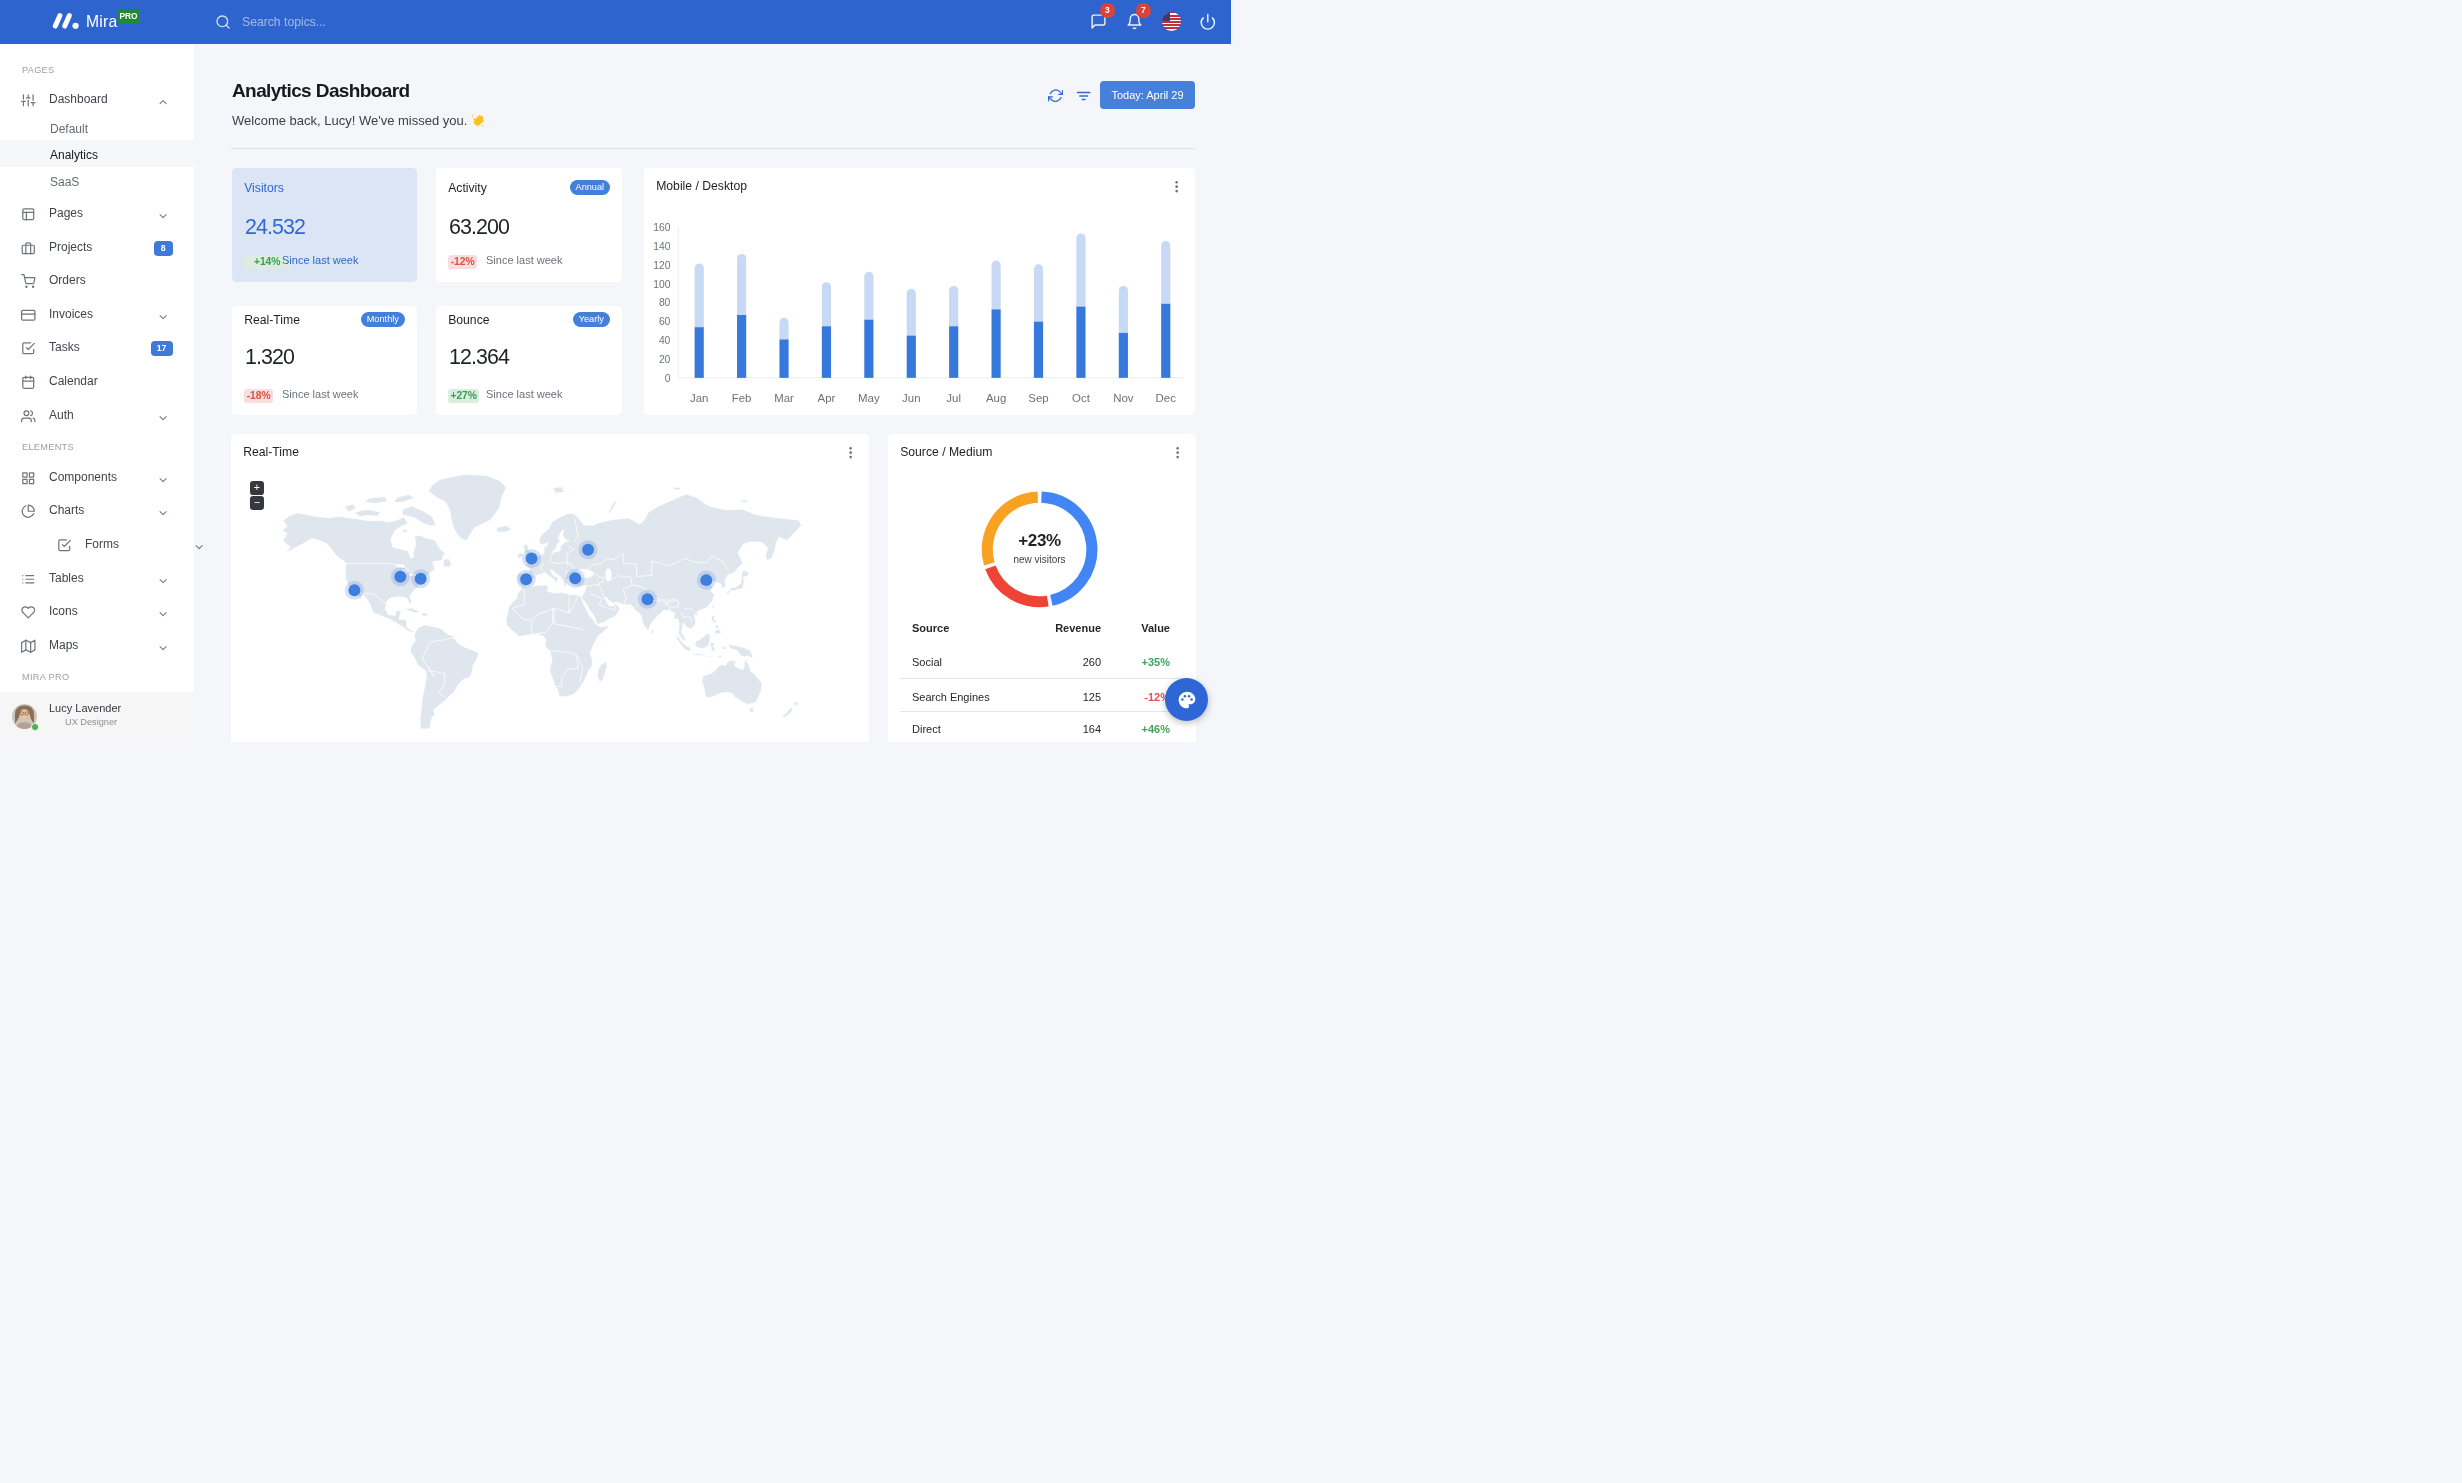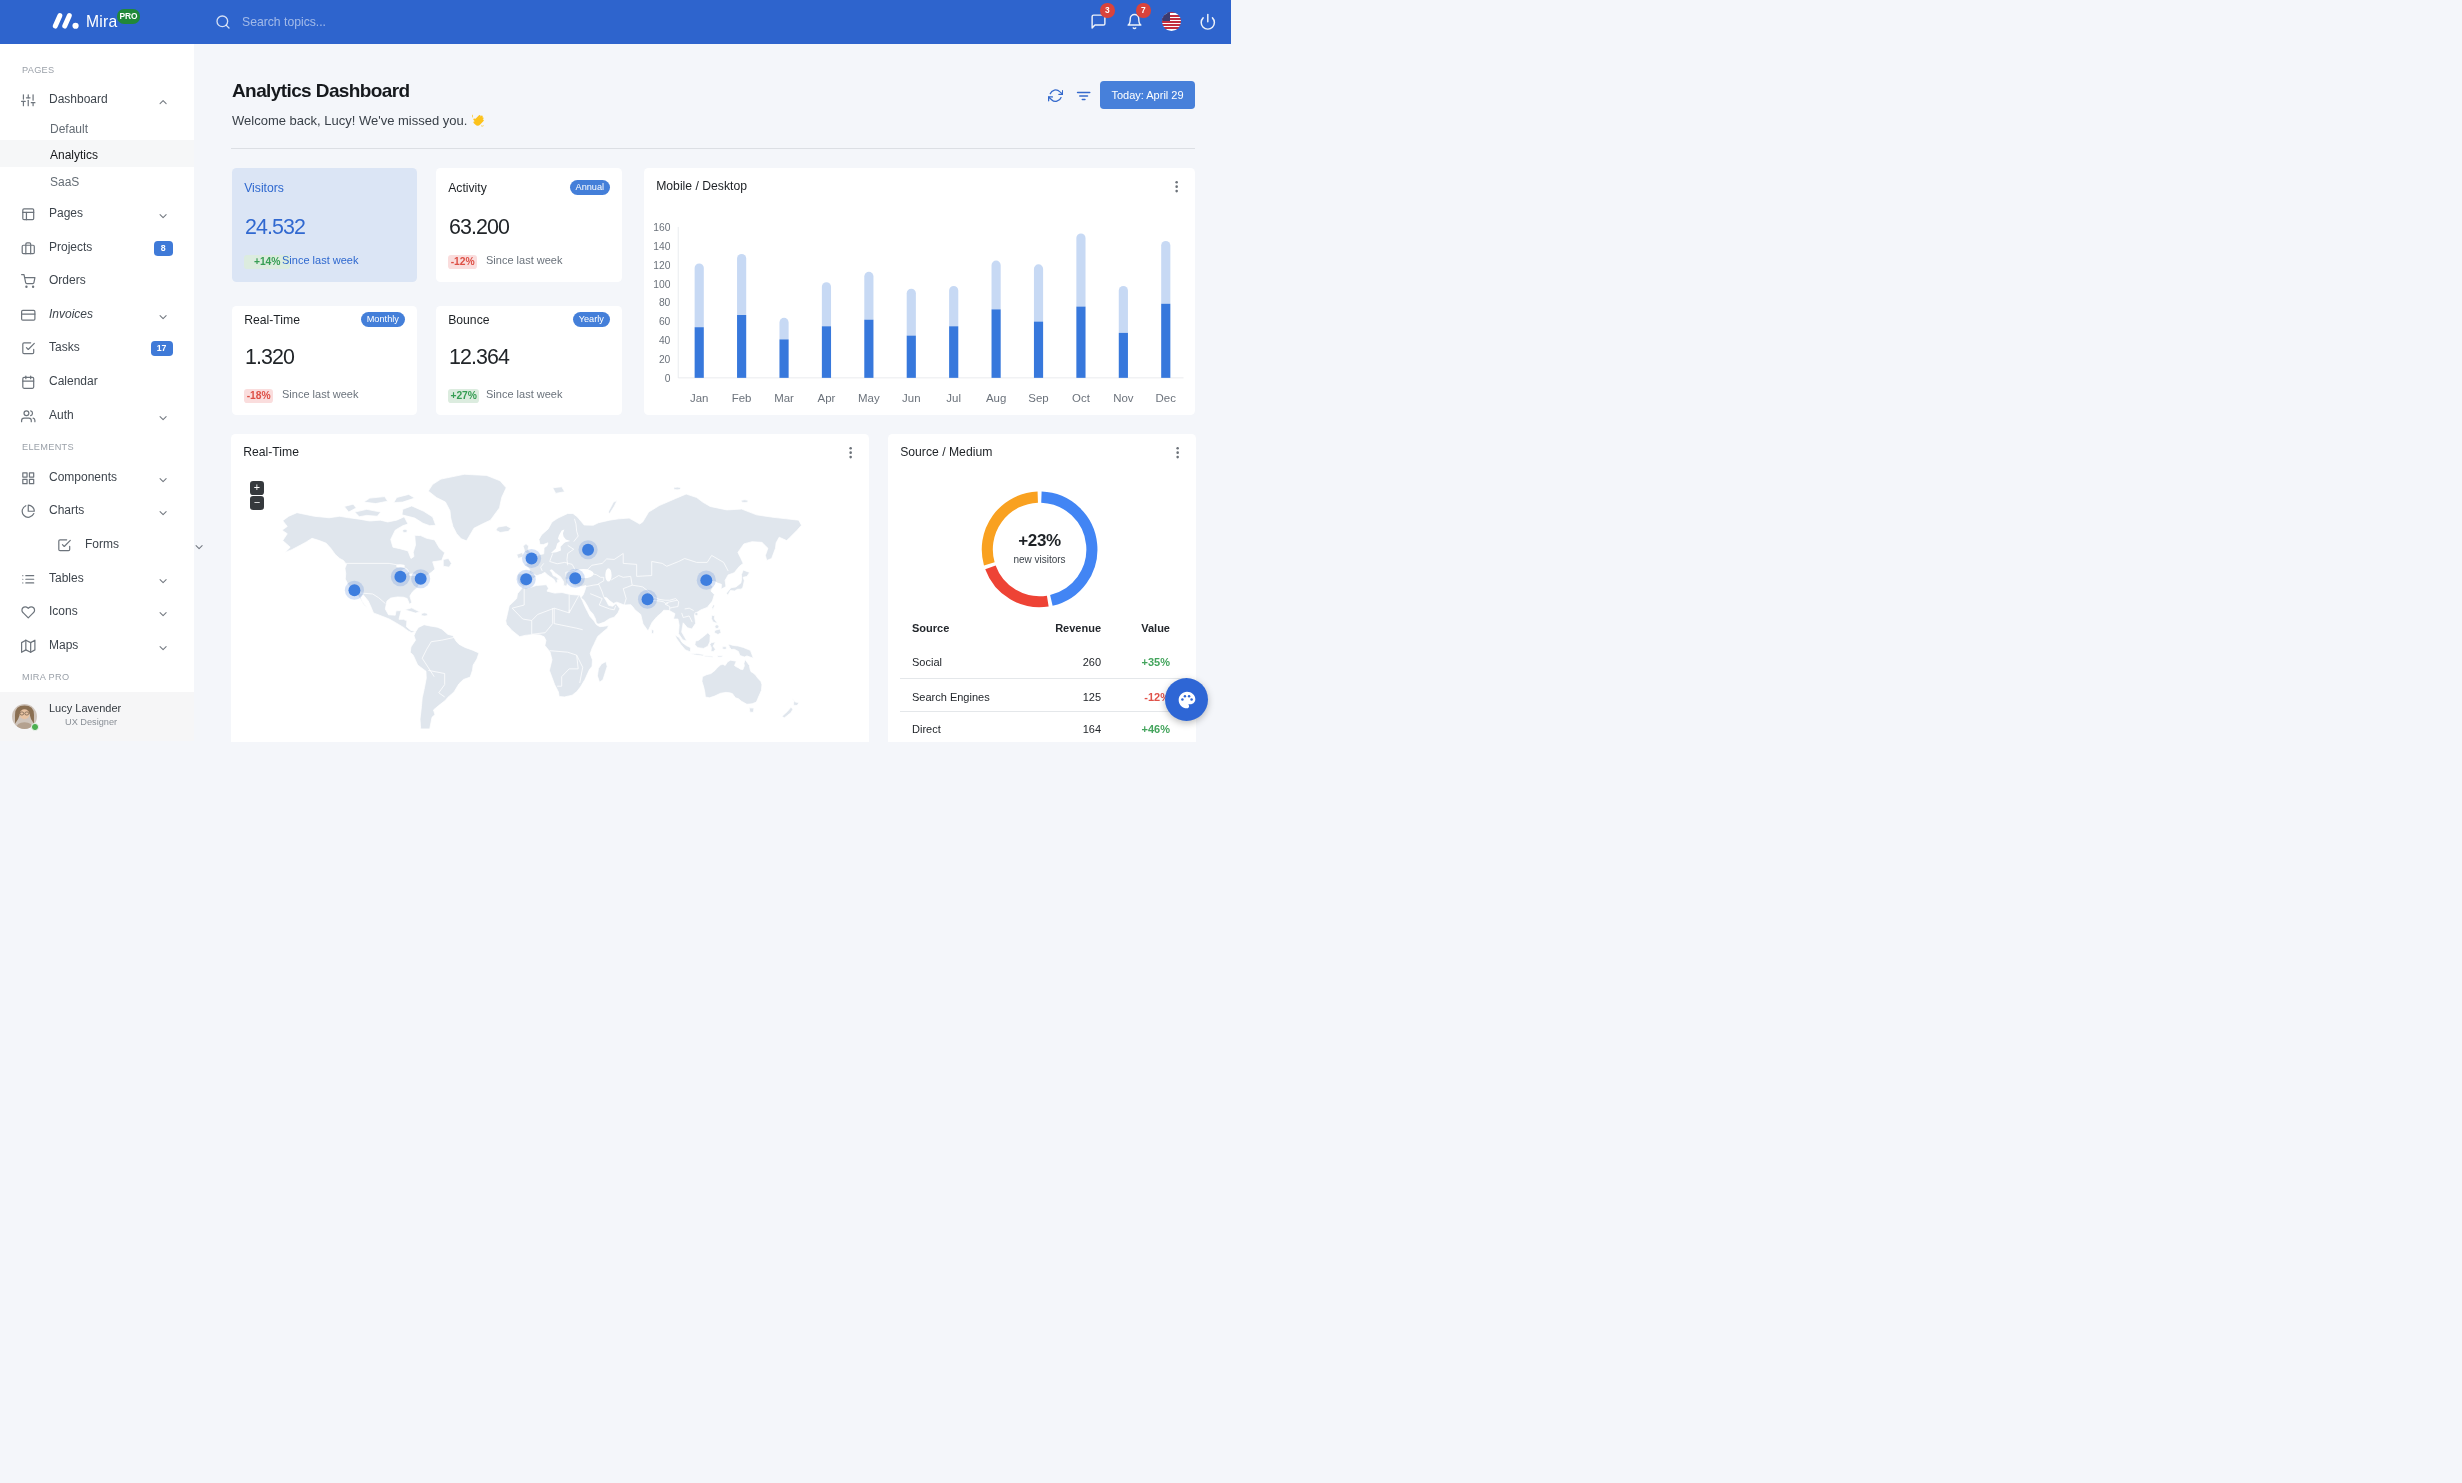--- a/index.html
+++ b/index.html
@@ -4,21 +4,21 @@
 <style>
 * { margin:0; padding:0; box-sizing:border-box; }
 html,body { width:1231px; height:742px; overflow:hidden; }
 body { font-family:"Liberation Sans", sans-serif; background:#f4f6fa; position:relative; color:#212529; }
 .abs { position:absolute; }
 svg.f { fill:none; stroke-width:2; stroke-linecap:round; stroke-linejoin:round; }
 
 .navbar { position:absolute; top:0; left:0; width:1231px; height:44px; background:#2e64cd; z-index:10; }
 .brand { position:absolute; left:50px; }
 .brandname { position:absolute; left:86px; top:13.4px; font-size:15.7px; font-weight:500; color:#fff; letter-spacing:0.2px; }
-.probadge { position:absolute; left:117px; top:9.2px; width:23px; height:15.3px; background:#218838; border-radius:7px; color:#fff; font-size:8.4px; font-weight:700; text-align:center; line-height:15.3px; }
+.probadge { position:absolute; left:117px; top:9.2px; width:23px; height:15.3px; background:#218838; border-radius:0; color:#fff; font-size:8.4px; font-weight:700; text-align:center; line-height:15.3px; }
 .searchico { position:absolute; left:215px; top:13.8px; }
 .searchph { position:absolute; left:242px; top:14.5px; font-size:12.2px; color:rgba(255,255,255,0.55); }
 .navico { position:absolute; top:13px; color:#f3f6fb; }
 .navbadge { position:absolute; width:14.5px; height:14.5px; border-radius:50%; background:#d9433c; color:#fff; font-size:8.4px; font-weight:700; text-align:center; line-height:14.5px; }
 .flag { position:absolute; left:1162px; top:12.2px; width:19px; height:19px; border-radius:50%; overflow:hidden; background:repeating-linear-gradient(#c22f3e 0 1.5px, #fff 1.5px 3.1px); }
 .flag::after { content:""; position:absolute; left:0; top:0; width:8.4px; height:8.4px; background:#3c3b6e; }
 
 .sidebar { position:absolute; top:44px; left:0; width:194px; height:697px; background:#fff; z-index:5; }
 .shead { position:absolute; left:22px; font-size:9.2px; color:#9ba1a9; font-weight:400; letter-spacing:0.3px; }
 .sitem { position:absolute; left:0; width:194px; height:34px; }
@@ -128,21 +128,21 @@
     <div class="sbadge" style="top:13px; width:19px; height:14.5px; line-height:14.5px;">8</div>
   </div>
   <div class="sitem" style="top:217px;">
     <svg class="f ico" width="14.5" height="14.5" viewBox="0 0 24 24" stroke="currentColor">
         <circle cx="9" cy="21" r="1"></circle>
         <circle cx="20" cy="21" r="1"></circle>
         <path d="M1 1h4l2.68 13.39a2 2 0 0 0 2 1.61h9.72a2 2 0 0 0 2-1.61L23 6H6"></path>
       </svg>
     <div class="lbl">Orders</div>
   </div>
-  <div class="sitem" style="top:251px;font-style:italic;">
+  <div class="sitem" style="top:251px;">
     <svg class="f ico" width="14.5" height="14.5" viewBox="0 0 24 24" stroke="currentColor">
         <rect x="1" y="4" width="22" height="16" rx="2"></rect>
         <line x1="1" y1="10" x2="23" y2="10"></line>
       </svg>
     <div class="lbl">Invoices</div>
     <svg class="f chev" width="12.2" height="12.2" viewBox="0 0 24 24" stroke="currentColor">
         <polyline points="6 9 12 15 18 9"></polyline>
       </svg>
   </div>
   <div class="sitem" style="top:284px;">

